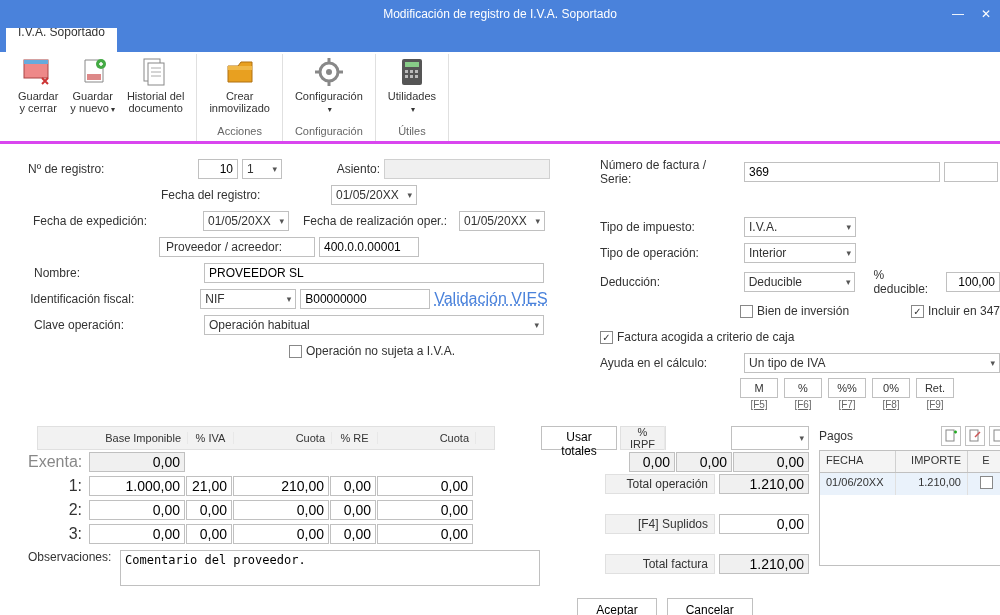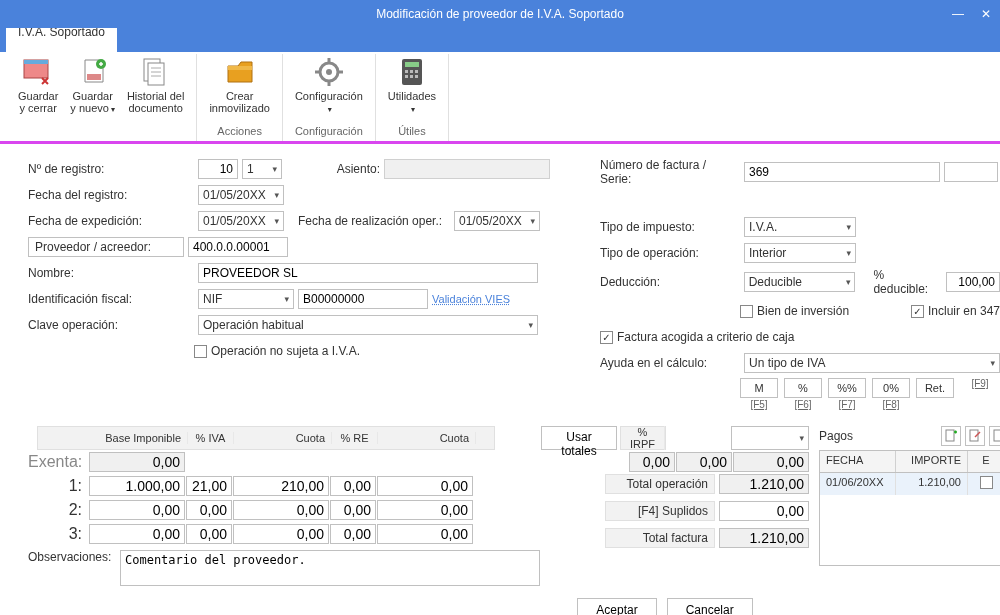--- a/index.html
+++ b/index.html
@@ -17,51 +17,51 @@
 .ribbon-group { display: flex; flex-direction: column; border-right: 1px solid #e0e0e0; padding: 0 6px; }
 .ribbon-items { display: flex; flex: 1; }
 .ribbon-item { display: flex; flex-direction: column; align-items: center; justify-content: flex-start; padding: 2px 6px; cursor: pointer; min-width: 52px; }
 .ribbon-icon { width: 32px; height: 32px; display:flex; align-items:center; justify-content:center; margin-bottom:2px;}
 .ribbon-label { font-size: 11px; text-align: center; line-height: 1.1; }
 .ribbon-group-title { font-size: 11px; color: #666; text-align: center; padding: 2px 0 4px; }
 .dd { font-size: 8px; margin-left: 2px; }
 
 .form { padding: 14px 28px 8px 28px; display: flex; gap: 50px; }
 .col { display: flex; flex-direction: column; gap: 4px; }
-.col-left { width: 536px; }
+.col-left { width: 536px; align-items: center; }
 .col-right { flex: 1; }
 
 .row { display: flex; align-items: center; min-height: 22px; gap: 4px; }
 .lbl { width: 140px; font-size: 12px; text-decoration: underline dotted transparent; }
 .boxlbl { border: 1px solid #c0c0c0; padding: 2px 6px; font-size: 12px; width: 130px; }
 input[type=text], .inp { border: 1px solid #c0c0c0; padding: 2px 4px; font-size: 12px; height: 20px; background: #fff; }
 .inp-ro { background: #f0f0f0; border-color: #d0d0d0; }
 .sel { border: 1px solid #c0c0c0; height: 20px; display: flex; align-items: center; padding: 0 4px; background: #fff; cursor: pointer; position: relative; }
 .sel::after { content: "▾"; position: absolute; right: 4px; font-size: 9px; color: #555; }
 .chk { width: 13px; height: 13px; border: 1px solid #888; display: inline-flex; align-items:center; justify-content:center; font-size: 10px; cursor: pointer; background:#fff;}
 .chk.checked::after { content: "✓"; color: #333; }
-.lnk { color: #4a82db; text-decoration: underline dotted; font-size: 11px; cursor: pointer; }
+.lnk { color: #4a82db; text-decoration: underline dotted; font-size: 16px; cursor: pointer; }
 .calcbtns { display:flex; gap:6px; }
 .calcbtn { border:1px solid #c0c0c0; width:38px; height:20px; display:flex; align-items:center; justify-content:center; cursor:pointer; font-size:11px; }
 .calchelp { font-size:10px; color:#666; text-decoration:underline; text-align:center; width:38px; }
 
 .grid-area { padding: 8px 28px 0 28px; }
 .grid-headers { display:flex; background:#f2f2f2; border:1px solid #e0e0e0; height:24px; align-items:center; font-size:11px; }
 .gh { text-align:right; padding:0 6px; border-right:1px solid #e8e8e8; }
 .gh-l { text-align:center; }
 
 .grid-row { display:flex; align-items:center; height:24px; gap:1px; }
 .grl { width:60px; text-align:right; padding-right:6px; font-size:16px; color:#333;}
 .grl-dim { color:#888; }
 .gc { border:1px solid #c0c0c0; height:20px; padding:0 4px; font-size:14px; text-align:right; background:#fff; }
 .gc-ro { background:#f0f0f0; }
 
 .btn { border:1px solid #c0c0c0; background:#fff; padding:3px 8px; font-size:12px; cursor:pointer; }
 
-.totals-box { display:flex; flex-direction:column; gap:7px; }
+.totals-box { display:flex; flex-direction:column; gap:20px; }
 .tot-row { display:flex; align-items:center; gap:4px; }
 .tot-lbl { width:110px; text-align:right; background:#f2f2f2; border:1px solid #e0e0e0; height:20px; display:flex; align-items:center; justify-content:flex-end; padding:0 6px; font-size:12px; }
 
 .pagos { border:1px solid #c0c0c0; width:190px; }
 .pagos-hdr { display:flex; background:#f4f4f4; border-bottom:1px solid #c0c0c0; height:22px; }
 .ph { padding:3px 6px; font-size:11px; border-right:1px solid #d0d0d0; }
 .pagos-row { display:flex; height:22px; background:#eaf2fb; }
 .pc { padding:3px 6px; font-size:11px; border-right:1px solid #e0e0e0; }
 
 .bottom-right { display:flex; flex-direction:column; gap:4px; align-items:flex-end; }
@@ -73,21 +73,21 @@
 
 .dlg-btns { display:flex; gap:10px; justify-content:center; margin-left:330px; margin-top:12px; }
 .dbtn { border:1px solid #c0c0c0; background:#fff; padding:4px 18px; font-size:12px; cursor:pointer; }
 
 svg{display:block}
 </style>
 </head>
 <body>
 
 <div class="titlebar">
-  <span class="titlebar-title">Modificación de proveedor de I.V.A. Soportado</span>
+  <span class="titlebar-title">Modificación de registro de I.V.A. Soportado</span>
   <div class="titlebar-ctrl">
     <div class="titlebar-btn">—</div>
     <div class="titlebar-btn">✕</div>
   </div>
 </div>
 
 <div class="tabstrip">
   <div class="tab">I.V.A. Soportado</div>
 </div>
 
@@ -312,21 +312,21 @@
             <div class="calchelp">[F6]</div>
           </div>
         <div style="display:flex;flex-direction:column;gap:1px">
             <div class="calcbtn">%%</div>
             <div class="calchelp">[F7]</div>
           </div>
         <div style="display:flex;flex-direction:column;gap:1px">
             <div class="calcbtn">0%</div>
             <div class="calchelp">[F8]</div>
           </div>
-        <div style="display:flex;flex-direction:row;gap:7px">
+        <div style="display:flex;flex-direction:column;gap:1px">
             <div class="calcbtn">Ret.</div>
             <div class="calchelp">[F9]</div>
           </div>
       </div>
     </div>
   </div>
 </div>
 
 <div class="grid-area">
 

